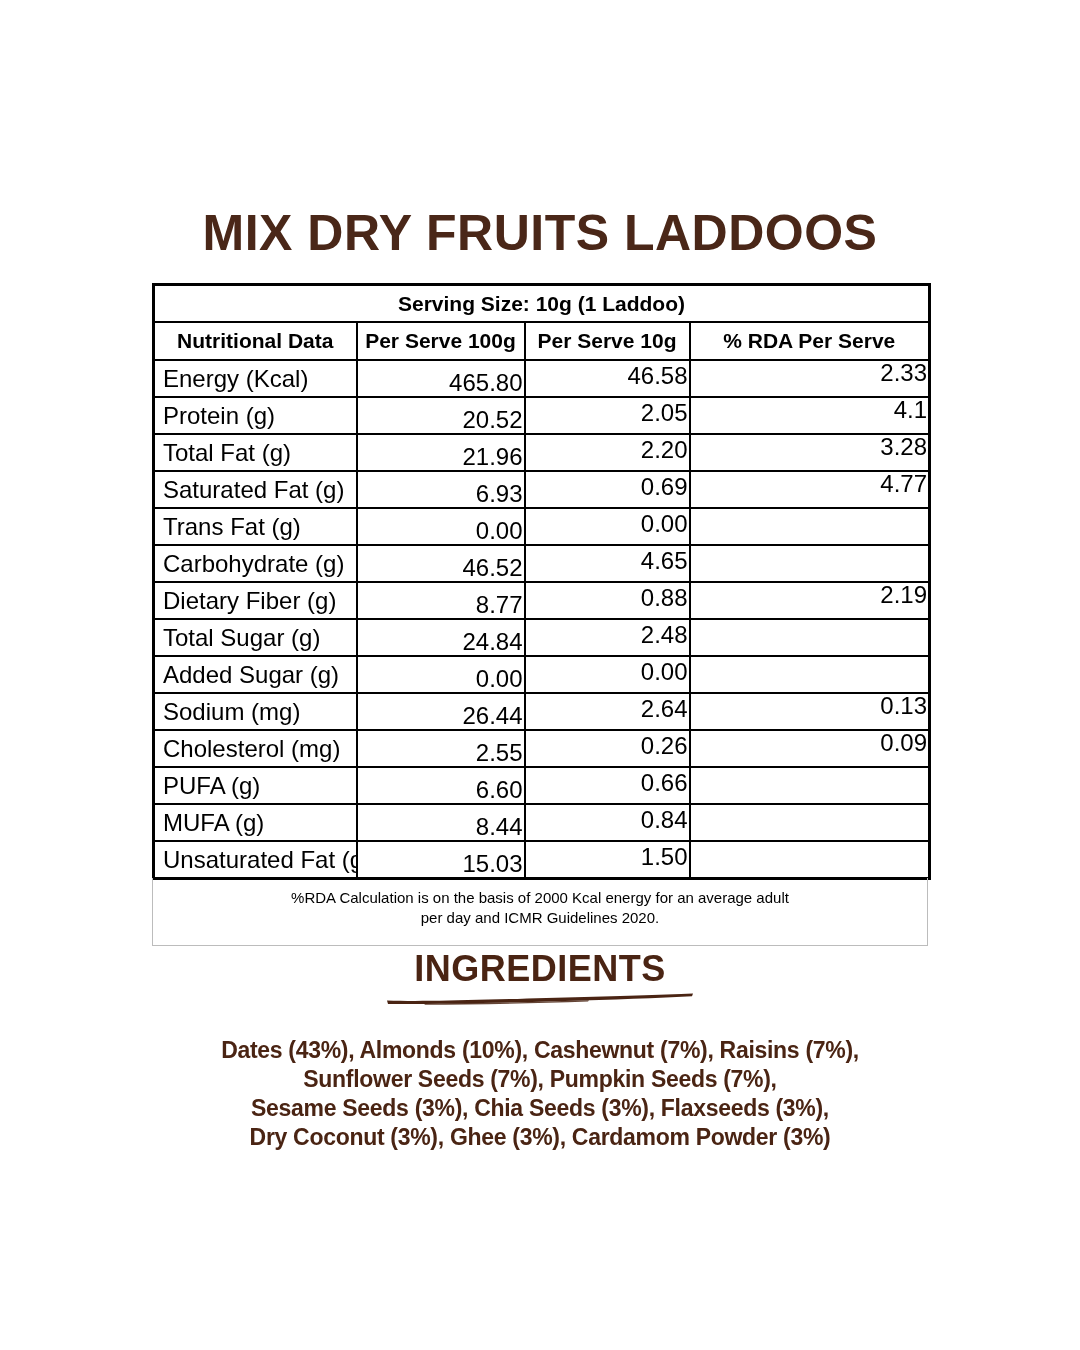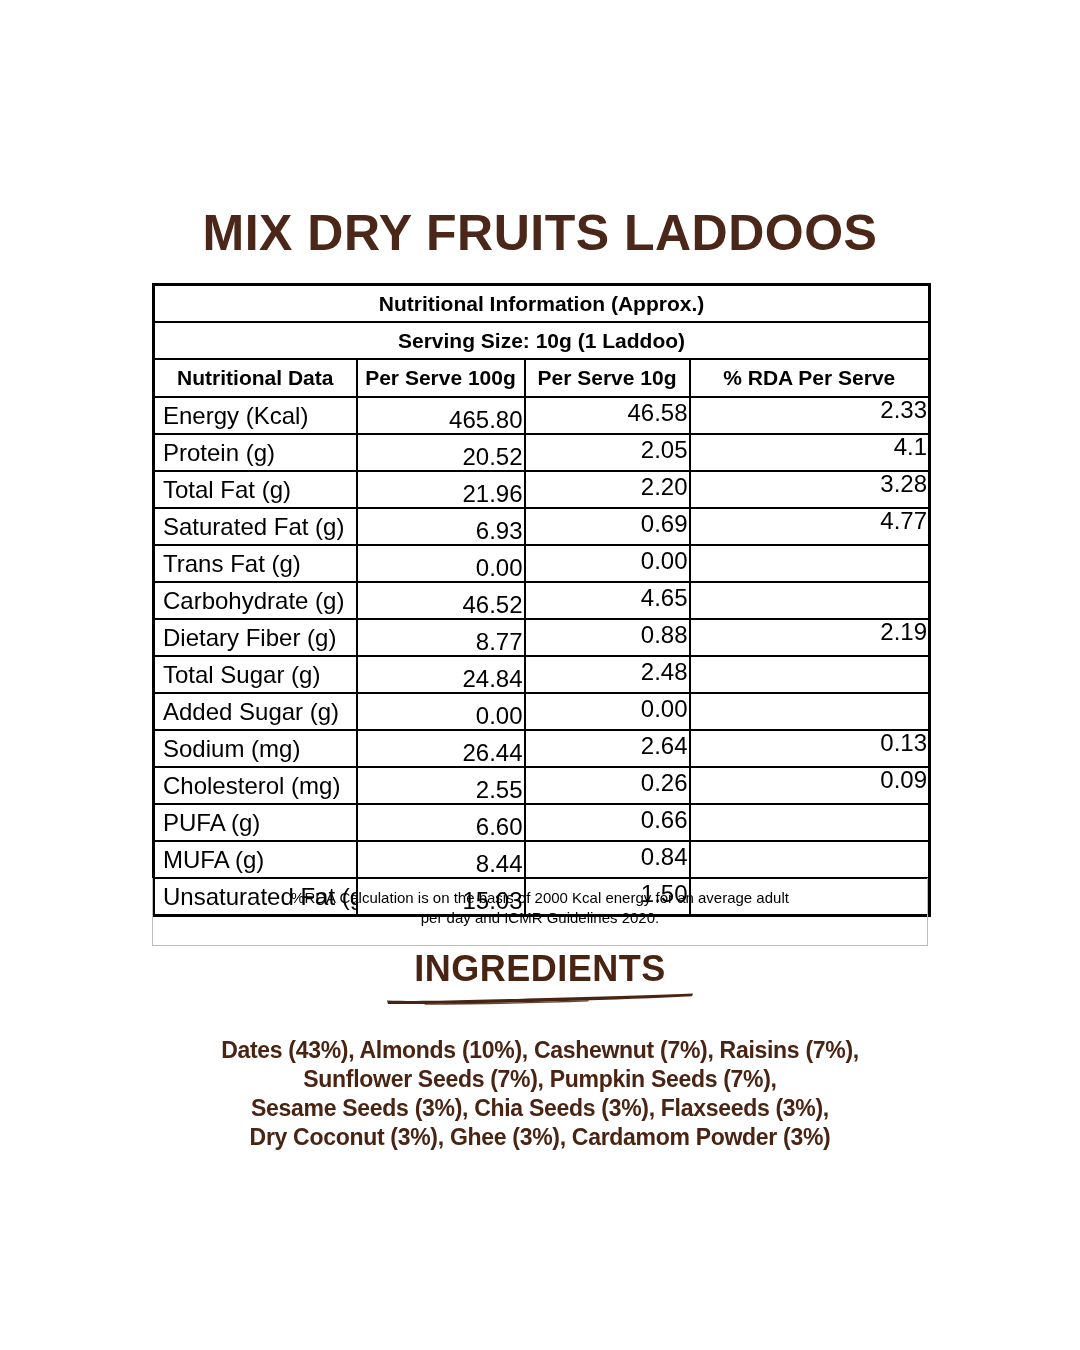--- a/index.html
+++ b/index.html
@@ -134,23 +134,20 @@
   <div class="table-wrap">
     <table class="nutrition">
       <colgroup>
         <col style="width:203px">
         <col style="width:168px">
         <col style="width:165px">
         <col style="width:240px">
       </colgroup>
       <thead>
         <tr>
-          <th class="span-head" colspan="4">Nutritional Information (Approx.)</th>
-        </tr>
-        <tr>
           <th class="span-head" colspan="4">Serving Size: 10g (1 Laddoo)</th>
         </tr>
         <tr>
           <th class="col-head">Nutritional Data</th>
           <th class="col-head boxed">Per Serve 100g</th>
           <th class="col-head boxed">Per Serve 10g</th>
           <th class="col-head">% RDA Per Serve</th>
         </tr>
       </thead>
       <tbody>

